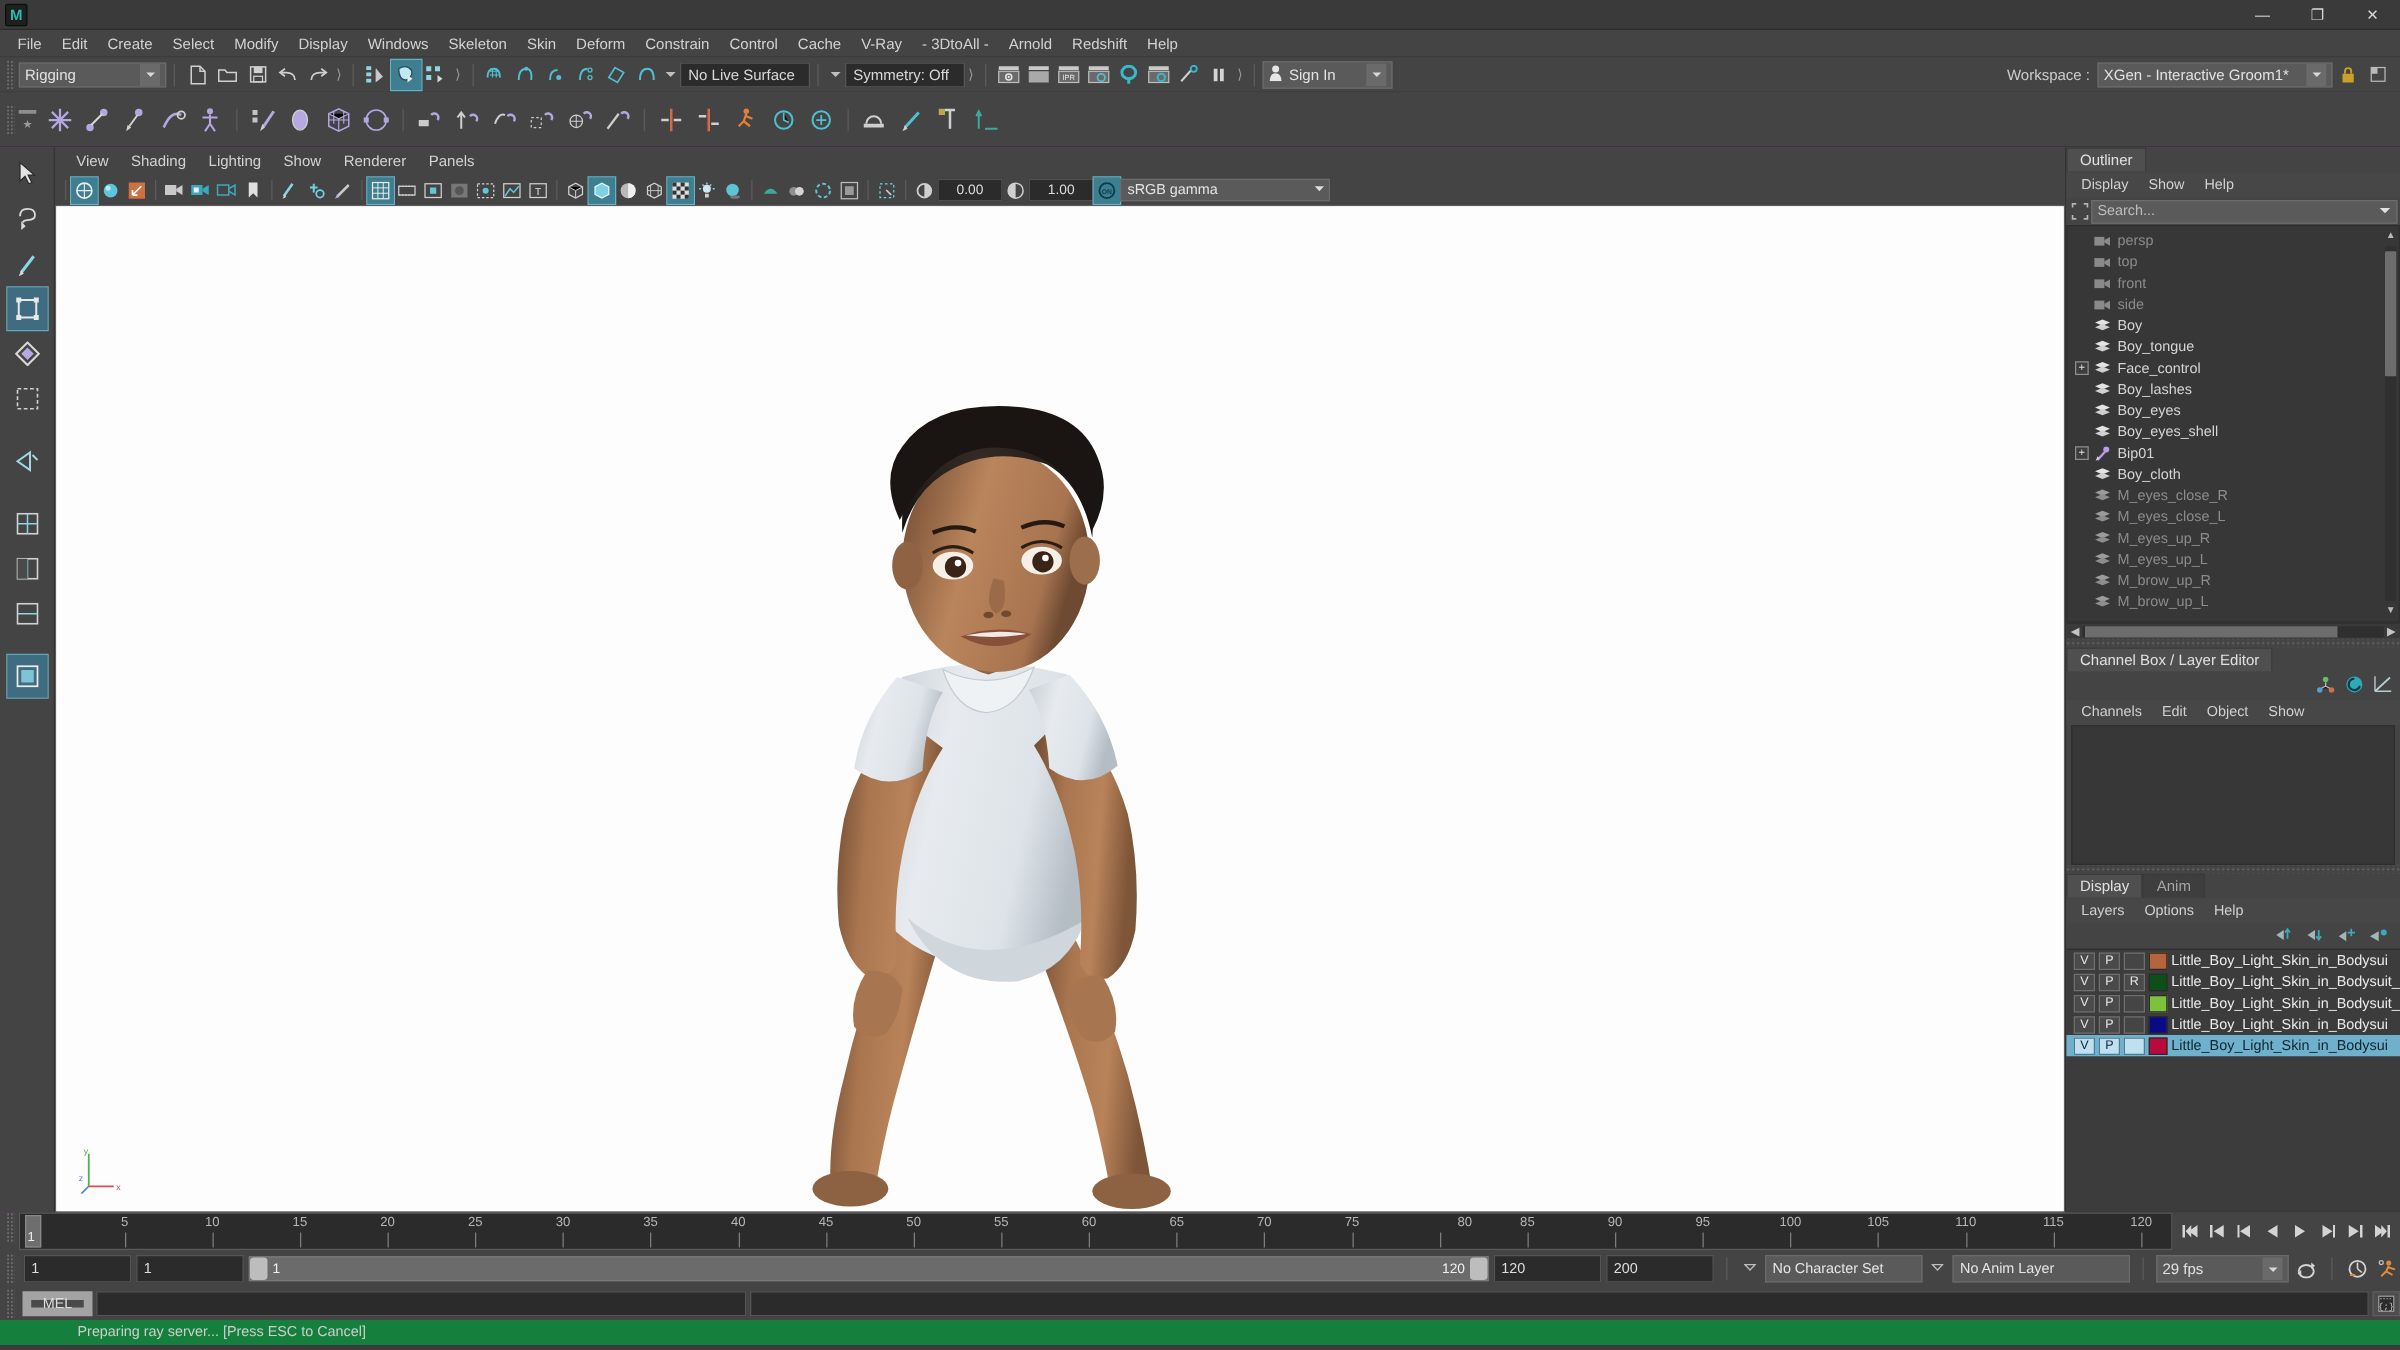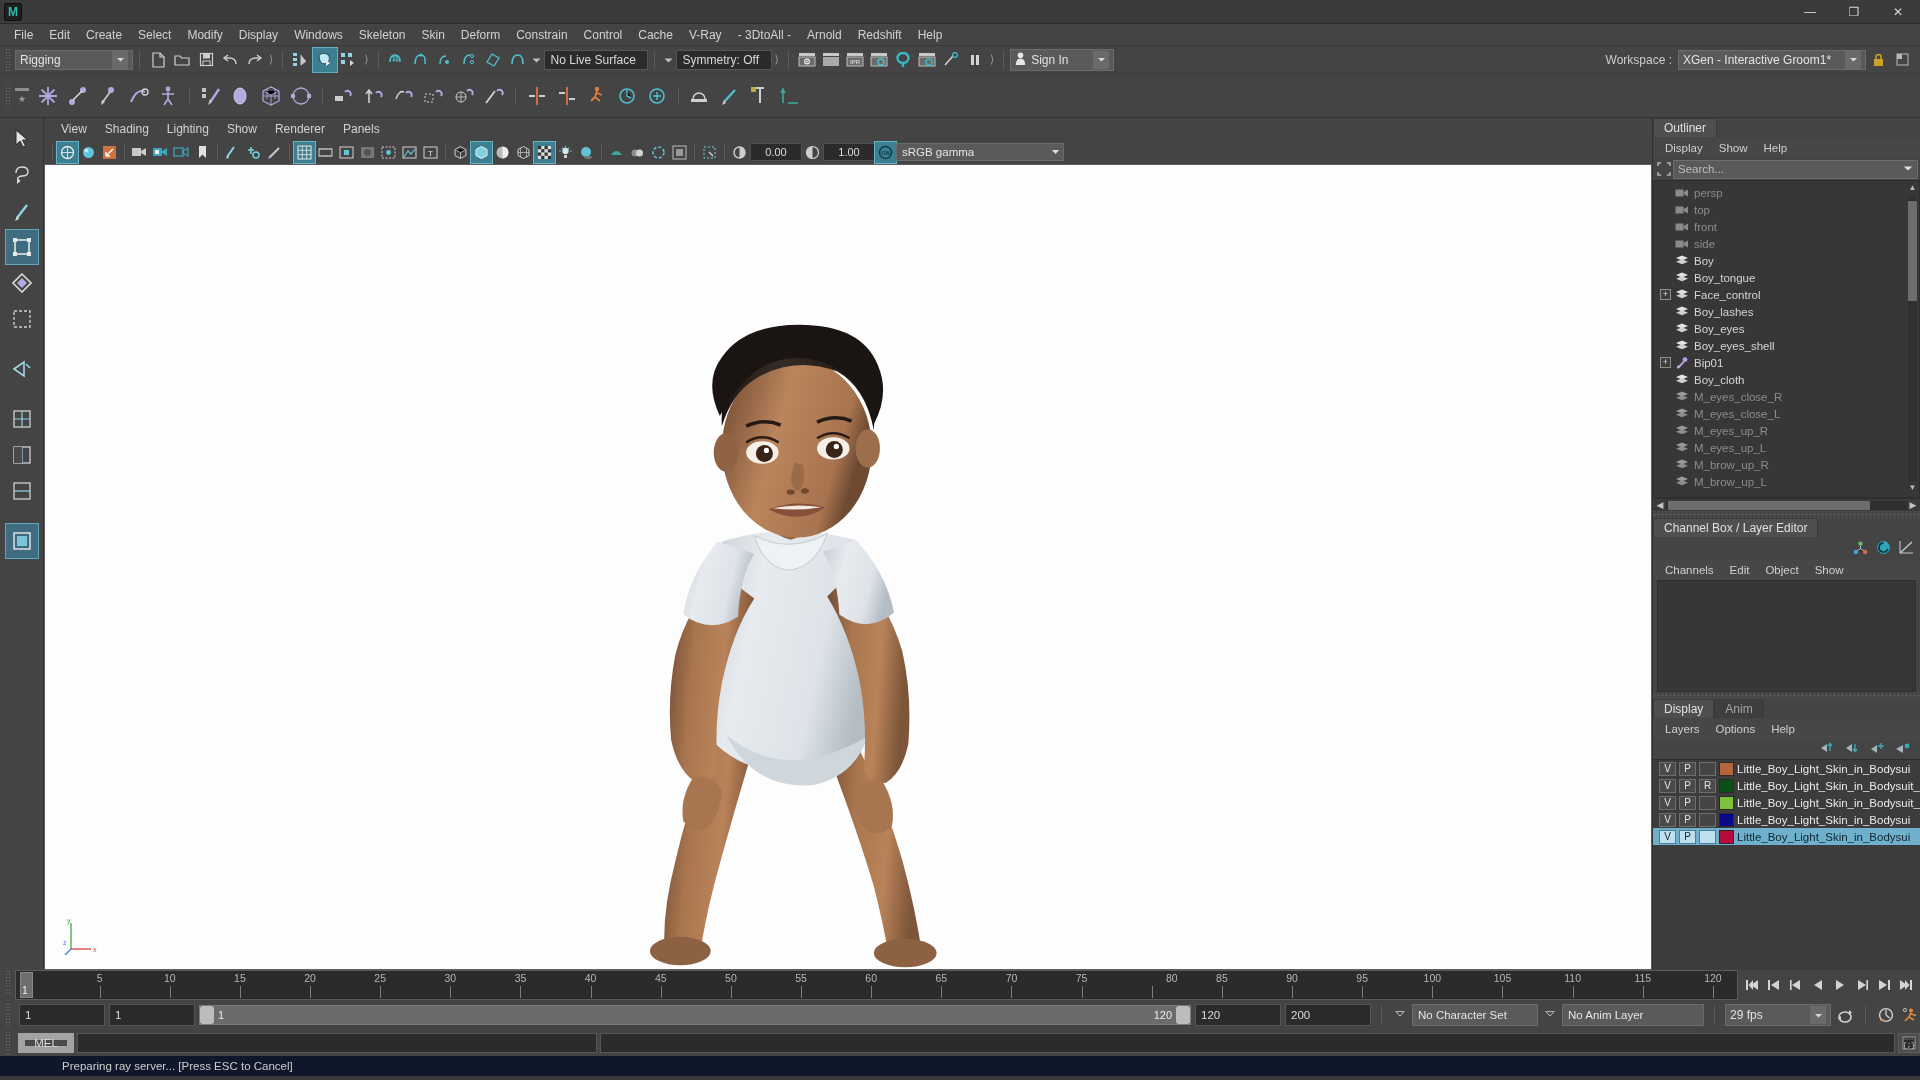--- a/index.html
+++ b/index.html
@@ -240,21 +240,21 @@
   
   .cmdrow { height:26px; display:flex; align-items:center; padding-left:2px; background:#444; flex:none; gap:3px;}
   .mel-label {
     width:56px; height:20px; background:#4a4a4a; border:7px solid #a3a3a3;
     display:flex; align-items:center; justify-content:center; font-size:11.5px; color:#ddd; flex:none;
   }
   .cmd-in { width:520px; height:20px; background:#2b2b2b; border:1px solid #555; flex:none;}
   .cmd-out { flex:1; height:20px; background:#2b2b2b; border:1px solid #555; min-width:0;}
   .cmd-script { width:22px; height:20px; background:#4d4d4d; border:1px solid #5d5d5d; display:flex; align-items:center; justify-content:center; flex:none;}
   .helpline {
-    height:20px; background:#0f172a; display:flex; align-items:center; padding-left:62px;
+    height:20px; background:#15803d; display:flex; align-items:center; padding-left:62px;
     font-size:11.5px; color:#cdcdcd; flex:none;
   }
   .bottomstrip { height:4px; background:#3b3b3b; flex:none; }
 </style>
 </head>
 <body>
 
 <div id="app">
 
   <div class="titlebar">

